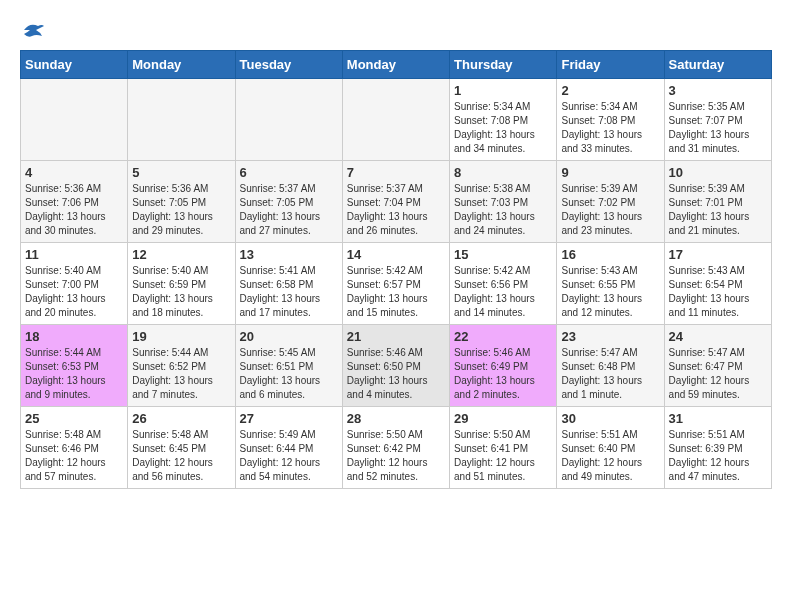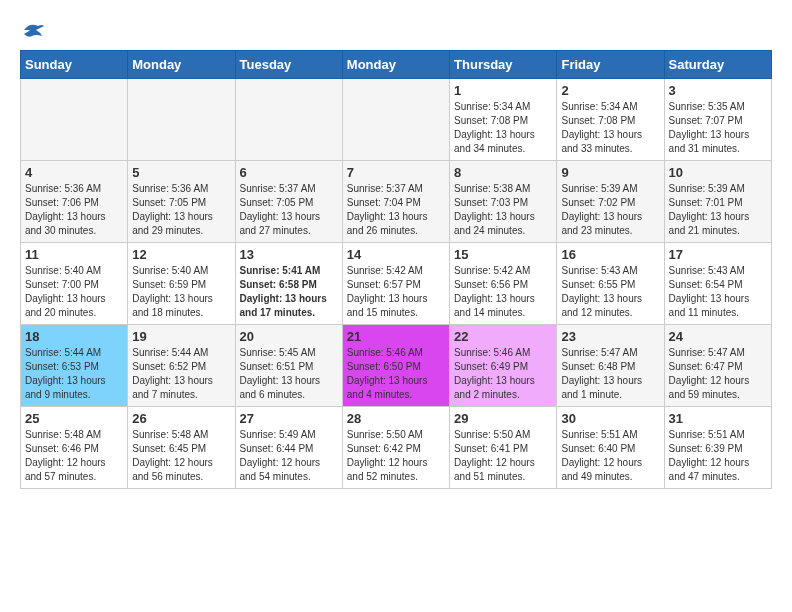--- a/index.html
+++ b/index.html
@@ -212,21 +212,21 @@
         </td>
         <td>
           <span class="day-number">12</span>
           <div class="day-info" style="white-space: pre-line;">Sunrise: 5:40 AM
 Sunset: 6:59 PM
 Daylight: 13 hours
 and 18 minutes.</div>
         </td>
         <td>
           <span class="day-number">13</span>
-          <div class="day-info" style="white-space: pre-line; font-weight: bold;">Sunrise: 5:41 AM
+          <div class="day-info" style="white-space: pre-line;">Sunrise: 5:41 AM
 Sunset: 6:58 PM
 Daylight: 13 hours
 and 17 minutes.</div>
         </td>
         <td>
           <span class="day-number">14</span>
           <div class="day-info" style="white-space: pre-line;">Sunrise: 5:42 AM
 Sunset: 6:57 PM
 Daylight: 13 hours
 and 15 minutes.</div>
@@ -247,42 +247,42 @@
         </td>
         <td>
           <span class="day-number">17</span>
           <div class="day-info" style="white-space: pre-line;">Sunrise: 5:43 AM
 Sunset: 6:54 PM
 Daylight: 13 hours
 and 11 minutes.</div>
         </td>
       </tr>
       <tr>
-        <td style="background: #7dd3fc;">
+        <td style="background: #f0abfc;">
           <span class="day-number">18</span>
           <div class="day-info" style="white-space: pre-line;">Sunrise: 5:44 AM
 Sunset: 6:53 PM
 Daylight: 13 hours
 and 9 minutes.</div>
         </td>
         <td style="background: rgb(245, 245, 245);">
           <span class="day-number">19</span>
           <div class="day-info" style="white-space: pre-line;">Sunrise: 5:44 AM
 Sunset: 6:52 PM
 Daylight: 13 hours
 and 7 minutes.</div>
         </td>
         <td style="background: rgb(245, 245, 245);">
           <span class="day-number">20</span>
           <div class="day-info" style="white-space: pre-line;">Sunrise: 5:45 AM
 Sunset: 6:51 PM
 Daylight: 13 hours
 and 6 minutes.</div>
         </td>
-        <td style="background: #d946ef;">
+        <td style="background: #e5e5e5;">
           <span class="day-number">21</span>
           <div class="day-info" style="white-space: pre-line;">Sunrise: 5:46 AM
 Sunset: 6:50 PM
 Daylight: 13 hours
 and 4 minutes.</div>
         </td>
         <td style="background: #f0abfc;">
           <span class="day-number">22</span>
           <div class="day-info" style="white-space: pre-line;">Sunrise: 5:46 AM
 Sunset: 6:49 PM

